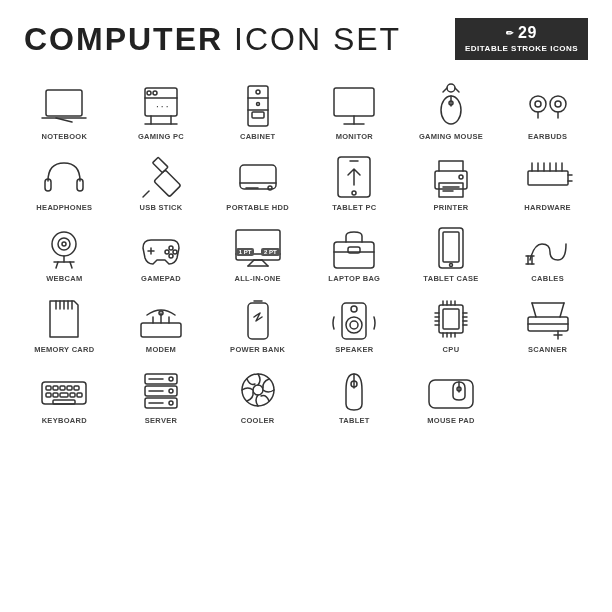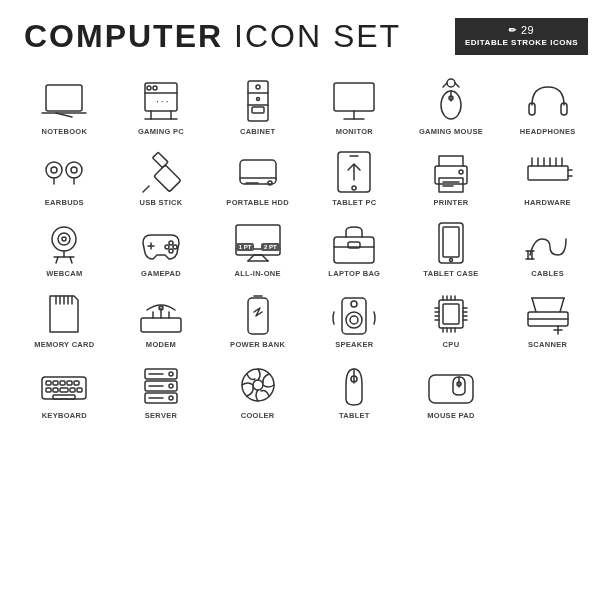--- a/index.html
+++ b/index.html
@@ -38,22 +38,22 @@
       align-items: center;
       gap: 2px;
       min-width: 90px;
     }
     .badge-top {
       display: flex;
       align-items: center;
       gap: 4px;
     }
     .badge-num {
-      font-size: 11px;
-      font-weight: 400;
+      font-size: 16px;
+      font-weight: 700;
     }
     .badge-text {
       font-size: 8px;
       letter-spacing: 0.5px;
       text-align: center;
       line-height: 1.3;
     }
     .grid {
       display: grid;
       grid-template-columns: repeat(6, 1fr);
@@ -186,40 +186,40 @@
         <line x1="30" y1="6" x2="34" y2="10"></line>
         <circle cx="26" cy="21" r="2"></circle>
       </svg>
     </div>
     <div class="icon-label">GAMING MOUSE</div>
   </div>
 
   <div class="icon-cell">
     <div class="icon-svg">
       <svg viewBox="0 0 52 48" width="52" height="48">
-        <path d="M10 28 Q10 10 26 10 Q42 10 42 28"></path>
-        <rect x="7" y="26" width="6" height="12" rx="3"></rect>
-        <rect x="39" y="26" width="6" height="12" rx="3"></rect>
-      </svg>
-    </div>
-    <div class="icon-label">HEADPHONES</div>
-  </div>
-
-  <div class="icon-cell">
-    <div class="icon-svg">
-      <svg viewBox="0 0 52 48" width="52" height="48">
         <circle cx="16" cy="22" r="8"></circle>
         <circle cx="36" cy="22" r="8"></circle>
         <circle cx="16" cy="22" r="3"></circle>
         <circle cx="36" cy="22" r="3"></circle>
         <line x1="16" y1="30" x2="16" y2="36"></line>
         <line x1="36" y1="30" x2="36" y2="36"></line>
       </svg>
     </div>
     <div class="icon-label">EARBUDS</div>
+  </div>
+
+  <div class="icon-cell">
+    <div class="icon-svg">
+      <svg viewBox="0 0 52 48" width="52" height="48">
+        <path d="M10 28 Q10 10 26 10 Q42 10 42 28"></path>
+        <rect x="7" y="26" width="6" height="12" rx="3"></rect>
+        <rect x="39" y="26" width="6" height="12" rx="3"></rect>
+      </svg>
+    </div>
+    <div class="icon-label">HEADPHONES</div>
   </div>
 
   <div class="icon-cell">
     <div class="icon-svg">
       <svg viewBox="0 0 52 48" width="52" height="48">
         <rect x="18" y="22" width="16" height="22" rx="2" transform="rotate(-45 26 24)"></rect>
         <rect x="30" y="8" width="8" height="14" rx="1" transform="rotate(-45 26 24)"></rect>
         <line x1="14" y1="38" x2="8" y2="44"></line>
       </svg>
     </div>

